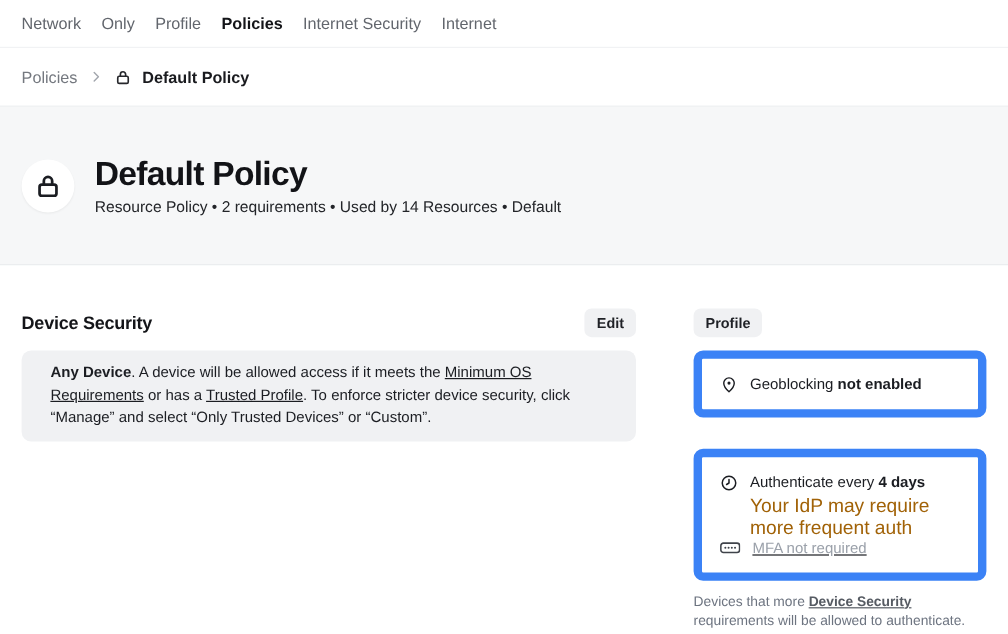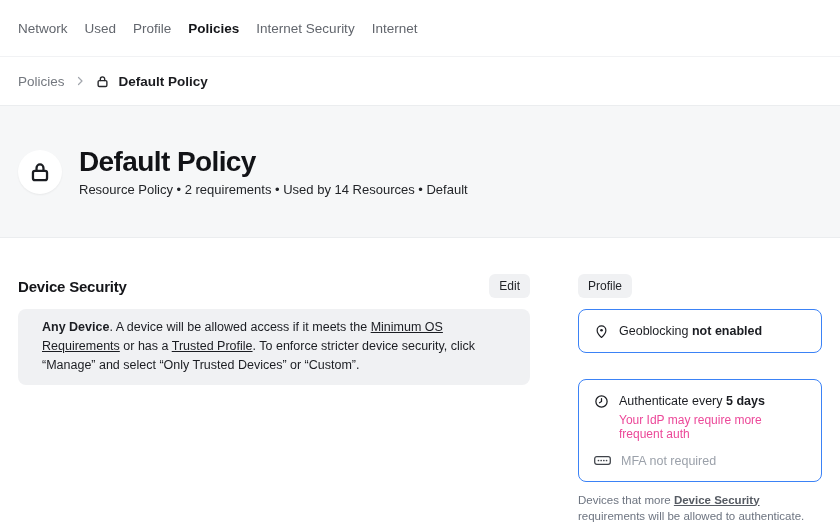--- a/index.html
+++ b/index.html
@@ -1,21 +1,21 @@
 <!DOCTYPE html>
 <html><head>
 <meta charset="utf-8">
 <style>
   * { margin:0; padding:0; box-sizing:border-box; }
   html,body { width:840px; height:528px; overflow:hidden; background:#fff;
     font-family:"Liberation Sans","DejaVu Sans",sans-serif; color:#1b1d22;
     -webkit-font-smoothing:antialiased; }
 
   
-  .topnav { height:57px; display:flex; align-items:center; gap:17px;
+  .topnav { height:40px; display:flex; align-items:center; gap:17px;
     padding:0 18px; background:#fff; border-bottom:1px solid #f1f2f4; }
   .topnav .nav-item { font-size:13.5px; color:#62666d; cursor:pointer; }
   .topnav .nav-item.active { color:#141519; font-weight:700; }
 
   
   .crumbbar { height:49px; display:flex; align-items:center; gap:9px;
     padding:0 18px; background:#fff; border-bottom:1px solid #ebedef; }
   .crumb-parent { font-size:13.5px; color:#74787f; cursor:pointer; }
   .crumb-sep { display:flex; color:#a2a6ad; }
   .crumb-lock { display:flex; color:#26272b; }
@@ -32,51 +32,51 @@
 
   
   .content { display:flex; padding:36px 18px 0; }
   .col-left { width:512px; flex:0 0 auto; }
   .col-right { width:244px; flex:0 0 auto; margin-left:48px; }
 
   .sec-head { display:flex; align-items:center; justify-content:space-between;
     height:24px; margin-bottom:11px; }
   .sec-title { font-size:15px; font-weight:600; color:#141519; letter-spacing:-0.2px; }
   .btn { height:24px; padding:0 10px; border:none; border-radius:6px;
-    background:#f0f1f3; color:#1f2126; font-size:12px; font-weight:400;
+    background:#f0f1f3; color:#1f2126; font-size:12px; font-weight:700;
     font-family:inherit; cursor:pointer; display:inline-flex; align-items:center; }
 
   .summary-box { background:#f0f1f3; border-radius:8px; padding:9px 24px 10px;
     font-size:12.5px; line-height:1.52; color:#1b1d22; }
   .summary-box b { font-weight:700; }
   .inline-link { color:#1b1d22; text-decoration:underline; cursor:pointer; }
 
-  .card { background:#fff; border:1px solid #3b82f6; border-radius:8px;
+  .card { background:#fff; border:7px solid #3b82f6; border-radius:8px;
     padding:13px 15px; }
   .card-row { display:flex; align-items:flex-start; gap:10px; }
   .card-row .row-icon { flex:0 0 auto; display:flex; margin-top:0.5px; }
   .row-text { font-size:12.5px; color:#1b1d22; line-height:1.3; }
   .row-text b { font-weight:700; }
-  .row-note { font-size:12px; color:#ec4899; margin-top:3px; }
-  .mfa-row { margin-top:13px; align-items:center; }
+  .row-note { font-size:16px; color:#a16207; margin-top:3px; }
+  .mfa-row { align-items:center;text-decoration:underline; }
   .mfa-text { font-size:12.5px; color:#9ba1aa; }
   .mfa-icon { color:#3f434a; display:flex; }
 
   .sec-gap { margin-top:26px; }
   .card-footnote { margin-top:10px; font-size:11.5px; line-height:1.42; color:#6d7480; }
   .footnote-link { color:#565b63; font-weight:600; text-decoration:underline; cursor:pointer; }
 
   svg { display:block; }
 </style>
 </head>
 <body>
 
 <nav class="topnav">
   <span class="nav-item">Network</span>
-  <span class="nav-item">Used</span>
+  <span class="nav-item">Only</span>
   <span class="nav-item">Profile</span>
   <span class="nav-item active">Policies</span>
   <span class="nav-item">Internet Security</span>
   <span class="nav-item">Internet</span>
 </nav>
 
 <div class="crumbbar">
   <span class="crumb-parent">Policies</span>
   <span class="crumb-sep">
     <svg width="12" height="12" viewBox="0 0 24 24" fill="none" stroke="currentColor" stroke-width="2.4" stroke-linecap="round" stroke-linejoin="round">
@@ -139,21 +139,21 @@
     <section class="sec-gap">
       <div class="card">
         <div class="card-row">
           <span class="row-icon">
             <svg width="15" height="15" viewBox="0 0 24 24" fill="none" stroke="#1b1d22" stroke-width="2" stroke-linecap="round" stroke-linejoin="round">
                 <circle cx="12" cy="12" r="9"></circle>
                 <path d="M12 7.2v4.8l-3.2 2"></path>
               </svg>
           </span>
           <div>
-            <div class="row-text"><span>Authenticate every </span><b>5 days</b></div>
+            <div class="row-text"><span>Authenticate every </span><b>4 days</b></div>
             <div class="row-note">Your IdP may require more frequent auth</div>
           </div>
         </div>
         <div class="card-row mfa-row">
           <span class="row-icon mfa-icon">
             <svg width="17" height="11" viewBox="0 0 24 14" fill="none" stroke="currentColor" stroke-width="1.8">
                 <rect x="1" y="1.5" width="22" height="11" rx="3"></rect>
                 <circle cx="6.3" cy="7" r="1.2" fill="currentColor" stroke="none"></circle>
                 <circle cx="10.1" cy="7" r="1.2" fill="currentColor" stroke="none"></circle>
                 <circle cx="13.9" cy="7" r="1.2" fill="currentColor" stroke="none"></circle>

